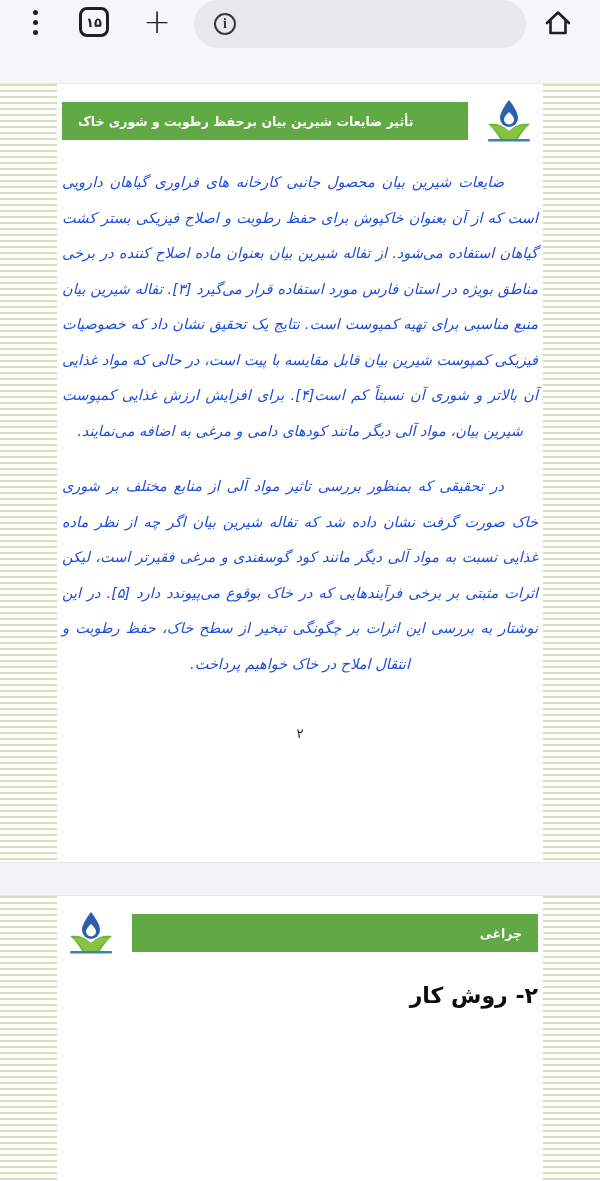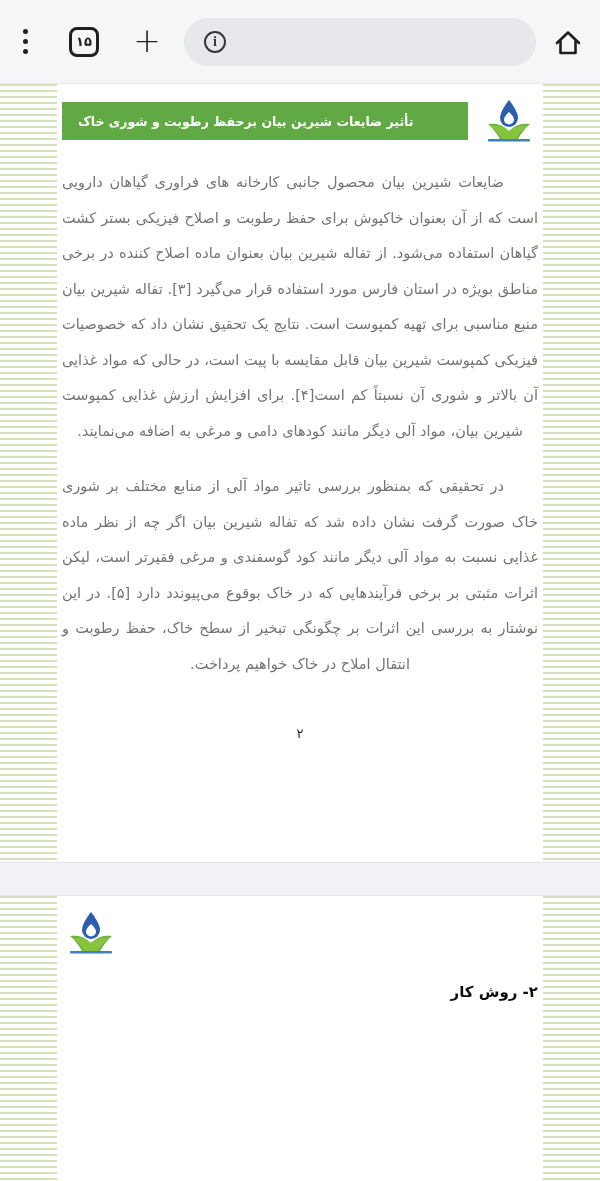--- a/index.html
+++ b/index.html
@@ -12,24 +12,23 @@
     font-family: "DejaVu Sans", "Liberation Sans", sans-serif;
   }
 
   
   .browser-bar {
     position: relative;
     width: 600px;
     height: 84px;
     background: #f6f6f8;
     display: flex;
-    align-items: center;
     gap: 0;
     direction: ltr;
-    padding: 0 8px;
+    padding: 0 18px;
     border-bottom: 1px solid #ebebee;
   }
 
   .chrome-btn {
     display: flex;
     align-items: center;
     justify-content: center;
     flex: 0 0 auto;
     cursor: pointer;
     background: transparent;
@@ -192,42 +191,43 @@
     font-size: 12.5px;
     font-weight: 700;
   }
   .banner.align-start { justify-content: flex-start; }
   .banner.align-end   { justify-content: flex-end; }
 
   
   .para {
     font-size: 14.5px;
     line-height: 2.45;
-    color: #737373;
+    color: #1d4ed8;
     text-align: justify;
     text-align-last: center;
     margin-top: 20px;
     font-family: "DejaVu Sans", sans-serif;
+    font-style: italic;
   }
   .para.indent { text-indent: 34px; }
   .para.tight  { text-align-last: right; }
 
   .page-num {
     margin: 44px 0 0;
     text-align: center;
     font-size: 13px;
     color: #1a1a1a;
   }
 
   .page-tail { height: 70px; }
 
   .section-heading {
     margin-top: 26px;
     text-align: right;
-    font-size: 15px;
+    font-size: 22px;
     font-weight: 700;
     color: #0d0d0d;
   }
 
   .gap {
     width: 600px;
     height: 34px;
     background: #f2f2f8;
     border-top: 1px solid #e4e4ec;
     border-bottom: 1px solid #e4e4ec;
@@ -307,19 +307,22 @@
           <svg width="58" height="46" viewBox="0 0 58 46" aria-hidden="true">
             <path d="M29 2 C29 2 20 13 20 20 a9 9 0 0 0 18 0 C38 13 29 2 29 2 Z" fill="#2b5fab"></path>
             <path d="M29 14 C26 17 24 19 24 21.5 a5 5 0 0 0 10 0 C34 19 32 17 29 14 Z" fill="#ffffff"></path>
             <path d="M29 33 C22 26 14 25 8 26 C13 30 17 36 20 41 L29 41 Z" fill="#6cb33f"></path>
             <path d="M29 33 C36 26 44 25 50 26 C45 30 41 36 38 41 L29 41 Z" fill="#6cb33f"></path>
             <path d="M29 33 C24 28 17 27 11 28 C16 32 20 37 23 42 L29 42 Z" fill="#8cc63f" opacity=".85"></path>
             <path d="M29 33 C34 28 41 27 47 28 C42 32 38 37 35 42 L29 42 Z" fill="#8cc63f" opacity=".85"></path>
             <rect x="8" y="41" width="42" height="2.6" rx="1" fill="#3f7fbf"></rect>
           </svg>
         </span>
+        <div class="banner align-start">
+          <span>چراغی</span>
+        </div>
       </div>
 
       <h2 class="section-heading">۲- روش کار</h2>
     </div>
   </div>
 
 </div>
 
 </body></html>

